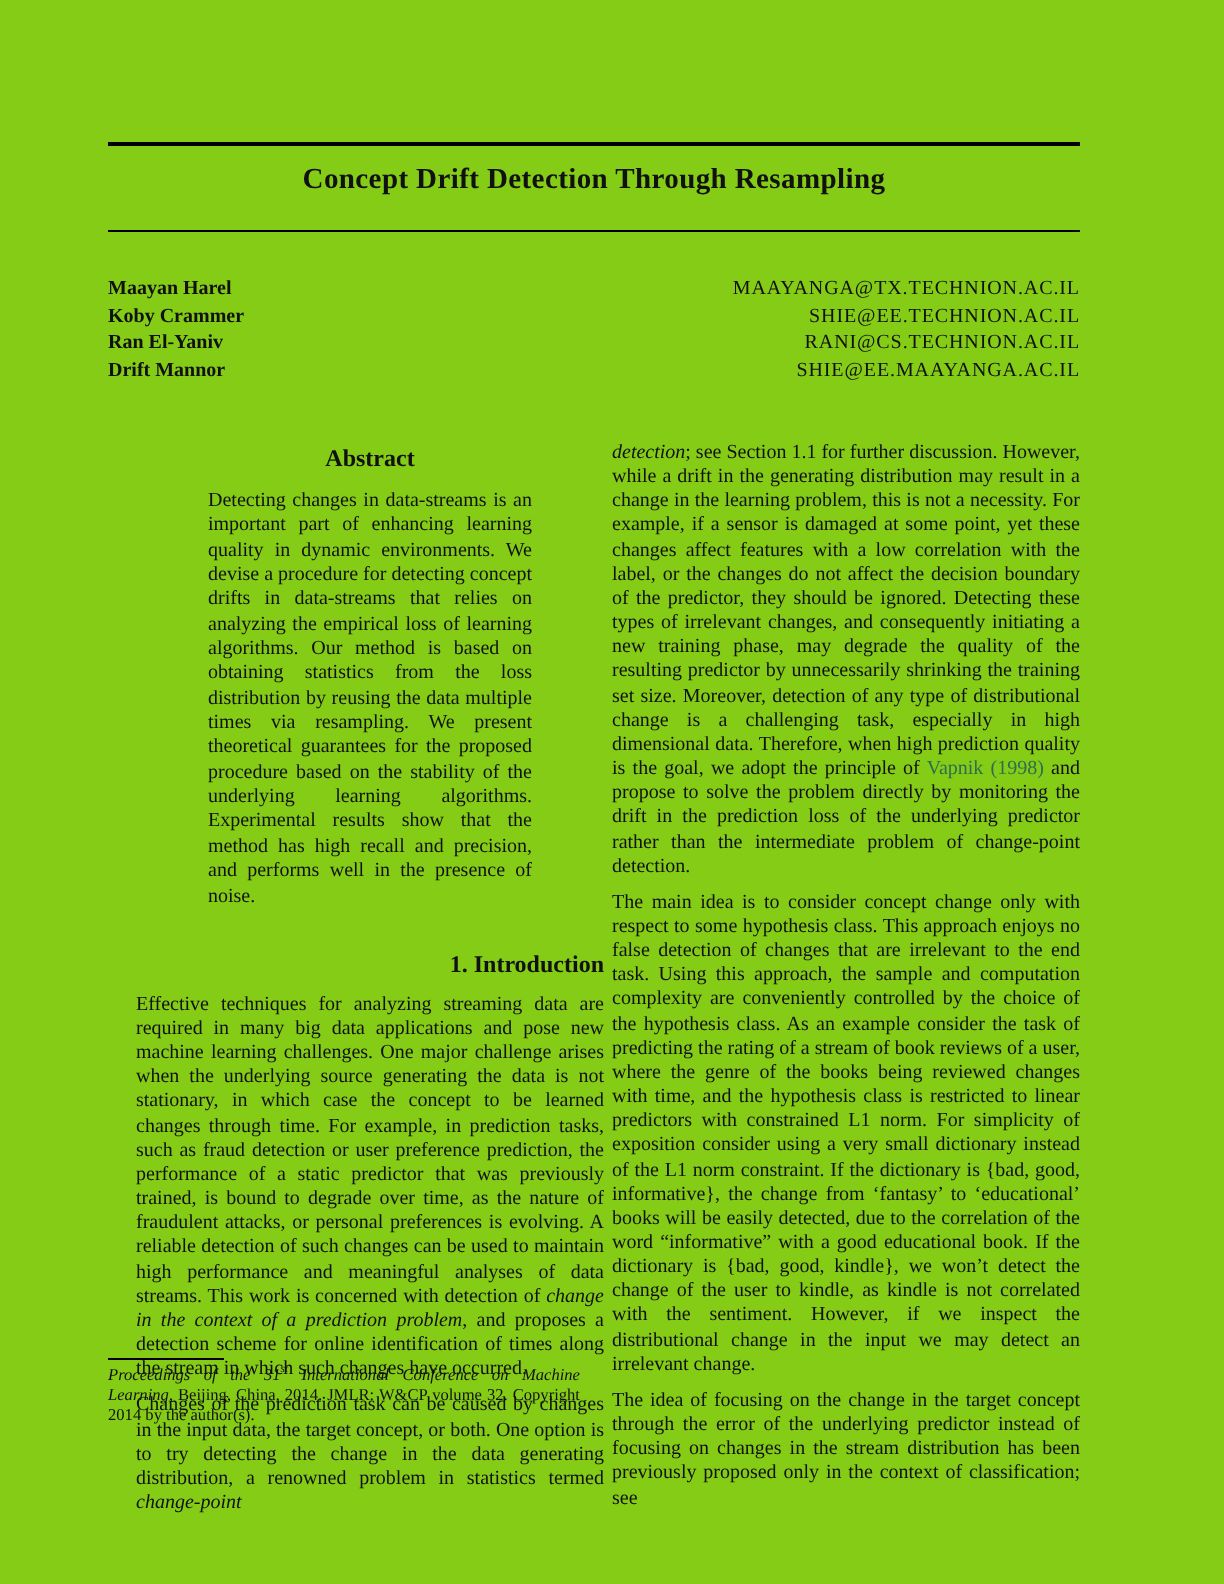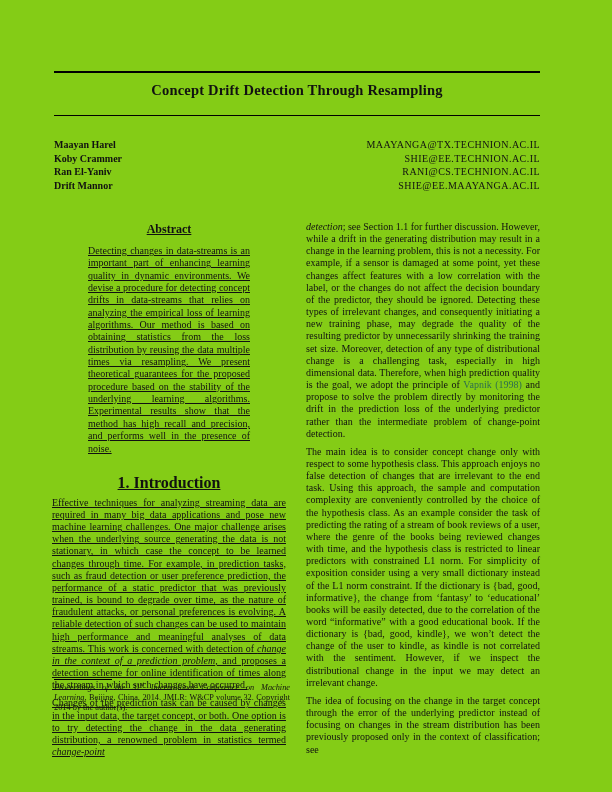--- a/index.html
+++ b/index.html
@@ -17,25 +17,25 @@
   #paper-title{
     position:absolute;left:54px;top:82px;width:486px;
     text-align:center;font-size:14.5px;font-weight:bold;letter-spacing:0.2px;
   }
   #authors{position:absolute;left:54px;top:136px;width:486px;}
   .author-row{display:flex;justify-content:space-between;align-items:flex-end;height:13.8px;}
   .author-name{font-weight:bold;font-size:10px;}
   .author-email{font-size:10px;letter-spacing:0.45px;}
   #affiliation{position:absolute;left:54px;top:194px;width:486px;font-size:10px;}
   .col{position:absolute;top:221px;width:234px;font-size:10px;line-height:12.15px;text-align:justify;}
-  #col-left{left:52px;text-decoration:underline;}
+  #col-left{left:68px;}
   #col-right{left:306px;}
   #abstract-heading{text-align:center;font-weight:bold;font-size:12px;margin:2px 0 9px 0;line-height:13px;}
   #abstract-text{margin:0 36px;line-height:12.35px;text-align:justify;}
-  #intro-heading{font-weight:bold;font-size:16px;margin:21px 0 8px 0;line-height:13px;text-align:center;}
+  #intro-heading{font-weight:bold;font-size:12px;margin:21px 0 8px 0;line-height:13px;text-align:right;}
   .para{margin:0 0 6px 0;}
   .it{font-style:italic;}
   .sup{vertical-align:super;font-size:68%;line-height:0;}
   .cite{color:#2e6e4e;}
   #footnote-rule{left:54px;top:679px;width:58px;height:1px;}
   #footnote{
     position:absolute;left:54px;top:683px;width:236px;
     font-size:8.3px;line-height:9.8px;text-align:justify;
   }
 </style>

